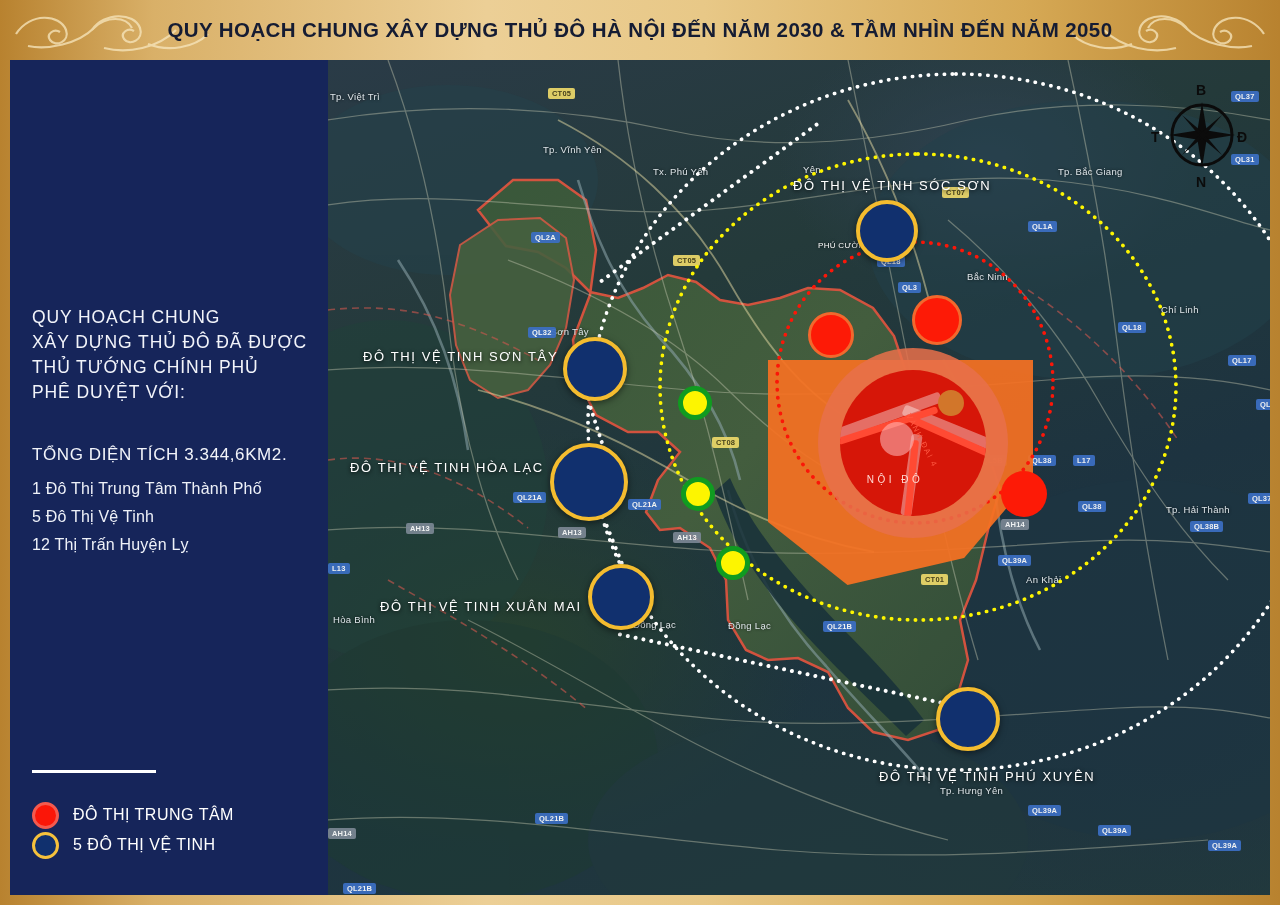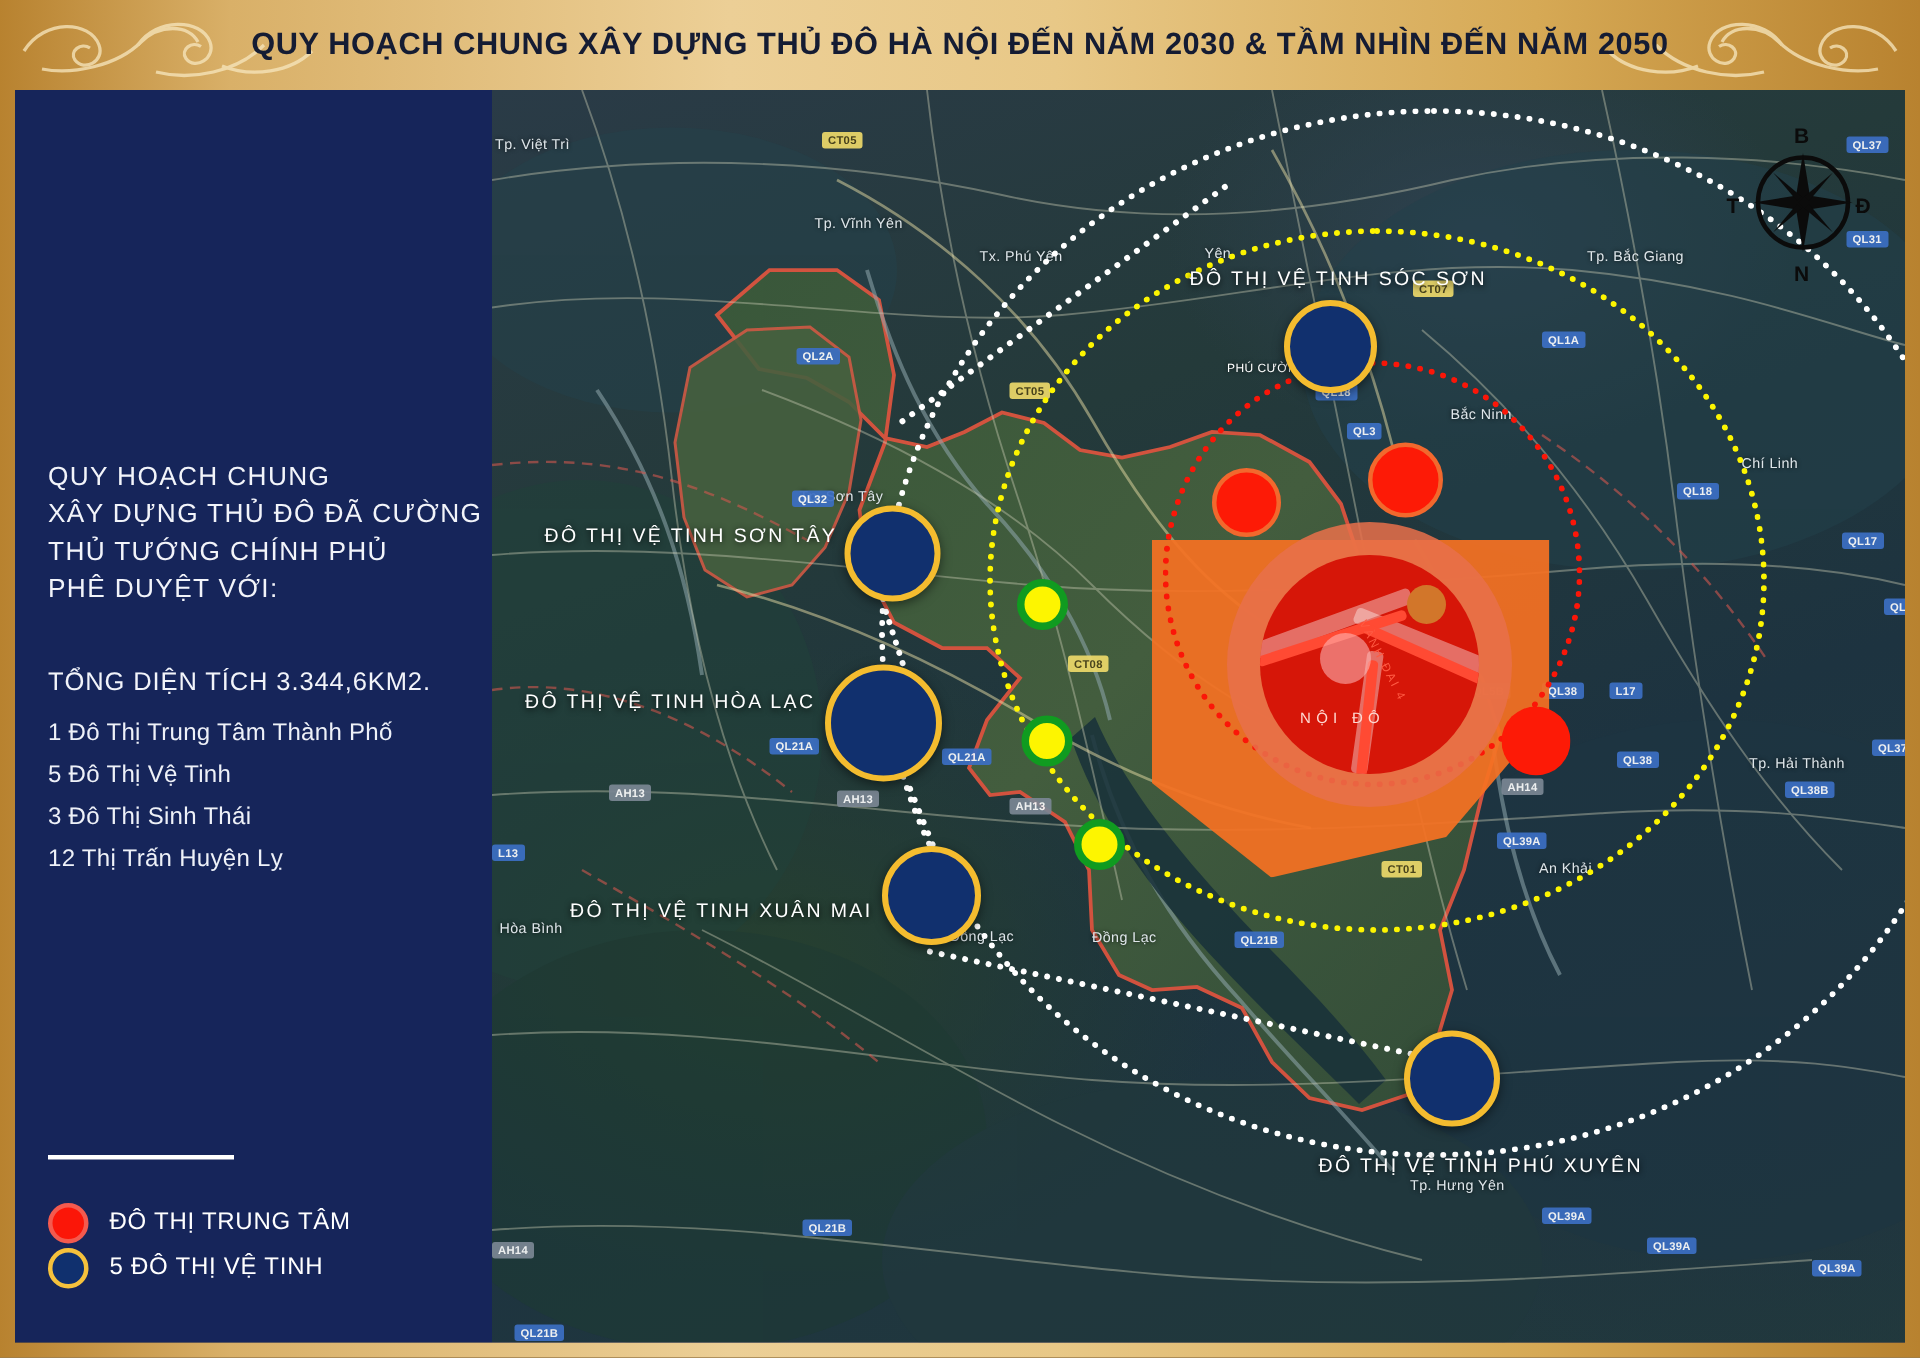--- a/index.html
+++ b/index.html
@@ -198,30 +198,29 @@
     </svg>
     <div id="banner-title">QUY HOẠCH CHUNG XÂY DỰNG THỦ ĐÔ HÀ NỘI ĐẾN NĂM 2030 &amp; TẦM NHÌN ĐẾN NĂM 2050</div>
   </div>
 
   <div id="frame">
 
     <aside id="sidebar">
 
       <div id="intro-block">
         <div class="intro-line">QUY HOẠCH CHUNG</div>
-        <div class="intro-line">XÂY DỰNG THỦ ĐÔ ĐÃ CƯỜNG</div>
+        <div class="intro-line">XÂY DỰNG THỦ ĐÔ ĐÃ ĐƯỢC</div>
         <div class="intro-line">THỦ TƯỚNG CHÍNH PHỦ</div>
         <div class="intro-line">PHÊ DUYỆT VỚI:</div>
       </div>
 
       <div id="stats-block">
         <div class="stat-head">TỔNG DIỆN TÍCH 3.344,6KM2.</div>
         <div class="stat-line">1 Đô Thị Trung Tâm Thành Phố</div>
         <div class="stat-line">5 Đô Thị Vệ Tinh</div>
-        <div class="stat-line">3 Đô Thị Sinh Thái</div>
         <div class="stat-line">12 Thị Trấn Huyện Lỵ</div>
       </div>
 
       <div id="legend-block">
         <div id="legend-rule"></div>
 
         <div class="legend-row">
           <span class="legend-dot red"></span>
           <span class="legend-label">ĐÔ THỊ TRUNG TÂM</span>
         </div>

